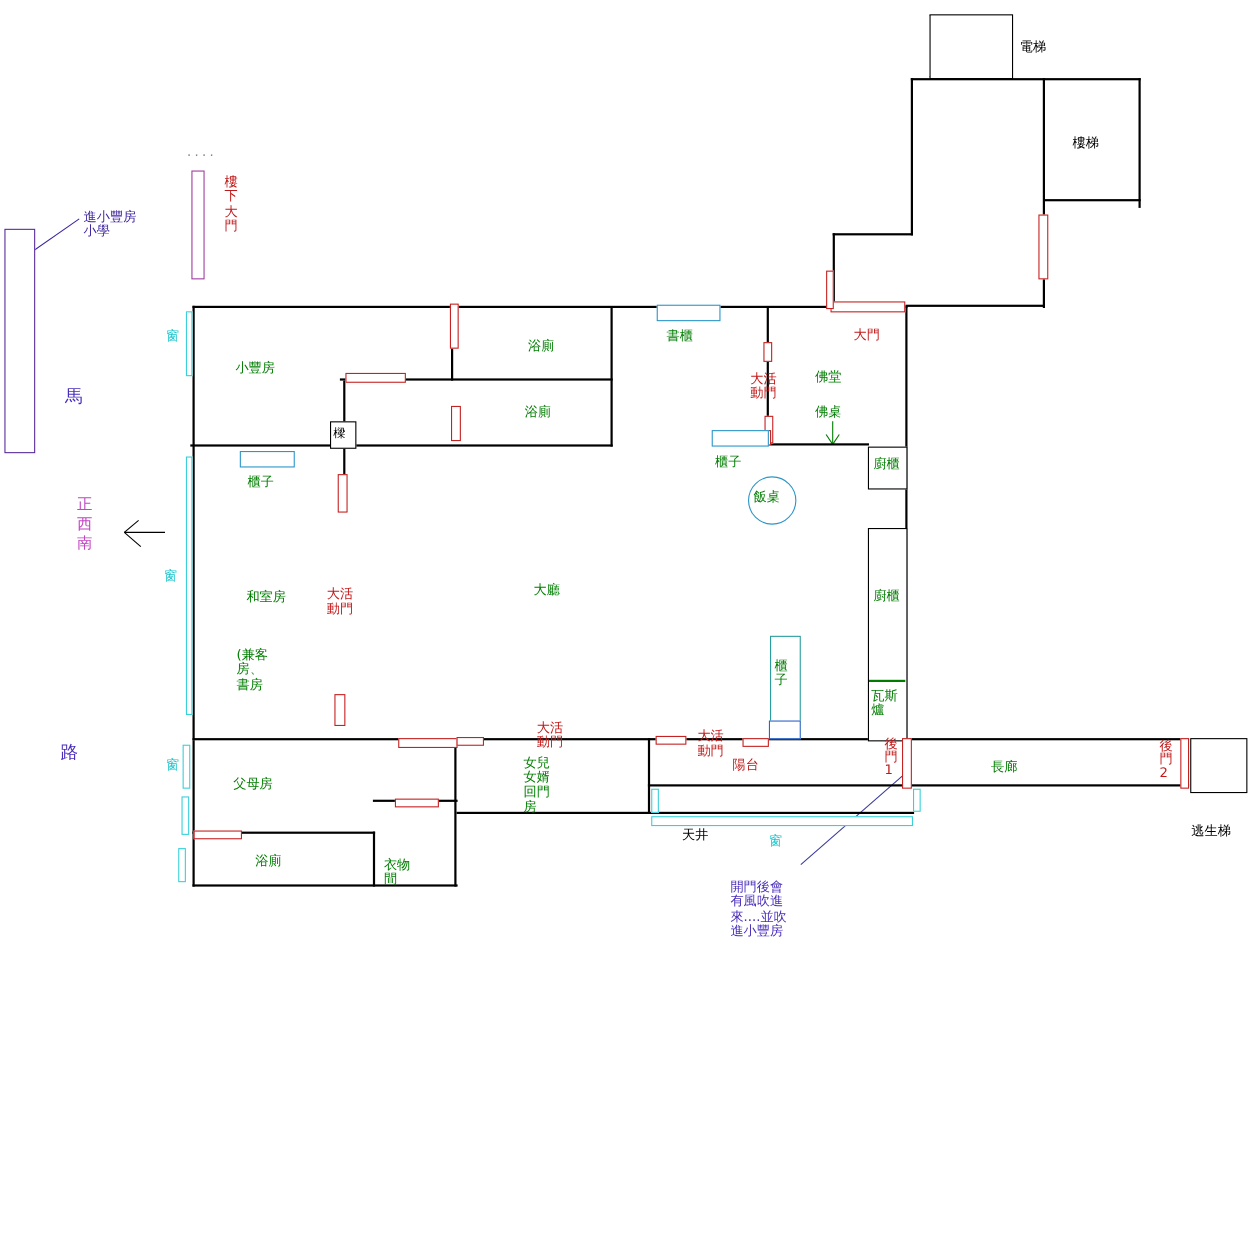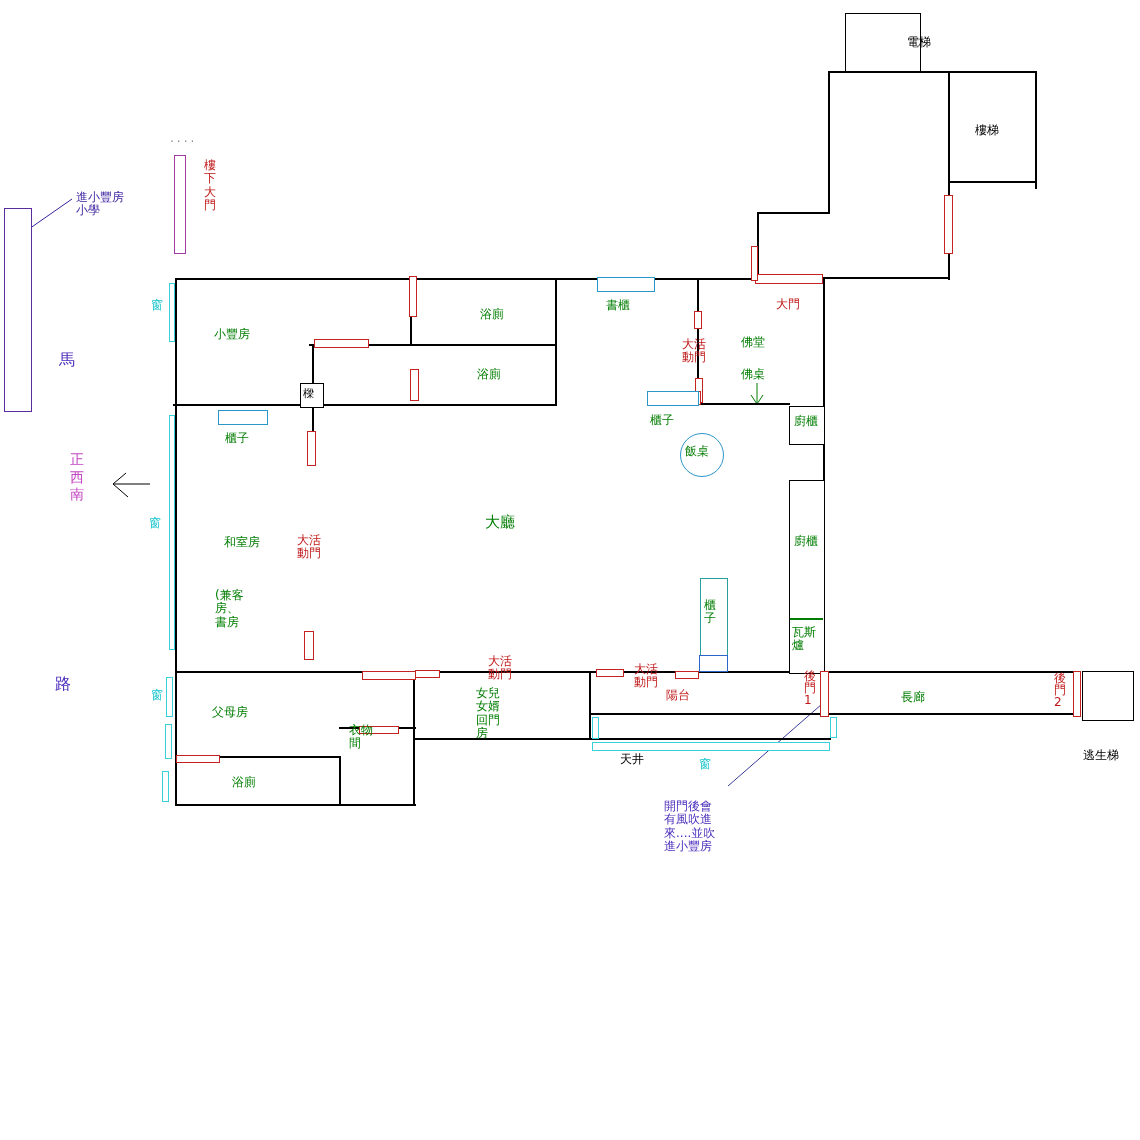--- a/index.html
+++ b/index.html
@@ -104,21 +104,21 @@
   <div class="wn" style="left:830px;top:717px;width:5px;height:19px"></div>
   <div class="wn" style="left:592px;top:742px;width:236px;height:7px"></div>
 
   <div class="f" style="left:597px;top:277px;width:56px;height:13px"></div>
   <div class="f" style="left:218px;top:410px;width:48px;height:13px"></div>
   <div class="f" style="left:647px;top:391px;width:50px;height:13px"></div>
   <div class="f" style="left:680px;top:433px;width:42px;height:42px;border-radius:50%"></div>
   <div class="f" style="left:700px;top:578px;width:26px;height:77px;border-color:#2a9d9d"></div>
   <div class="f" style="left:699px;top:655px;width:27px;height:15px;border-color:#2b66c8"></div>
 
-  <div class="lbl k" style="left:907px;top:36px">電梯</div>
+  <div class="lbl k" style="left:927px;top:36px">電梯</div>
   <div class="lbl k" style="left:975px;top:124px">樓梯</div>
   <div class="lbl r" style="left:204px;top:159px;width:14px">樓
 下
 大
 門</div>
   <div class="lbl gray" style="left:170px;top:132px;letter-spacing:3px">....</div>
   <div class="lbl sch" style="left:76px;top:191px">進小豐房
 小學</div>
   <div class="lbl p" style="left:59px;top:351px;font-size:16px">馬</div>
   <div class="lbl p" style="left:55px;top:675px;font-size:16px">路</div>
@@ -136,35 +136,35 @@
   <div class="lbl r" style="left:776px;top:298px">大門</div>
   <div class="lbl r" style="left:682px;top:338px">大活
 動門</div>
   <div class="lbl g" style="left:741px;top:336px">佛堂</div>
   <div class="lbl g" style="left:741px;top:368px">佛桌</div>
   <div class="lbl g" style="left:225px;top:432px">櫃子</div>
   <div class="lbl g" style="left:650px;top:414px">櫃子</div>
   <div class="lbl g" style="left:794px;top:415px">廚櫃</div>
   <div class="lbl g" style="left:685px;top:445px">飯桌</div>
   <div class="lbl k" style="left:303px;top:388px;font-size:11px">樑</div>
-  <div class="lbl g" style="left:485px;top:514px;font-size:15px">大廳</div>
+  <div class="lbl g" style="left:485px;top:530px;font-size:12px">大廳</div>
   <div class="lbl g" style="left:224px;top:536px">和室房</div>
   <div class="lbl r" style="left:297px;top:534px">大活
 動門</div>
   <div class="lbl g" style="left:215px;top:589px">(兼客
 房、
 書房</div>
   <div class="lbl g" style="left:794px;top:535px">廚櫃</div>
   <div class="lbl g" style="left:704px;top:599px;width:14px">櫃
 子</div>
   <div class="lbl g" style="left:792px;top:626px">瓦斯
 爐</div>
   <div class="lbl g" style="left:212px;top:706px">父母房</div>
   <div class="lbl g" style="left:232px;top:776px">浴廁</div>
-  <div class="lbl g" style="left:349px;top:724px">衣物
+  <div class="lbl g" style="left:349px;top:780px">衣物
 間</div>
   <div class="lbl r" style="left:488px;top:655px">大活
 動門</div>
   <div class="lbl g" style="left:476px;top:687px">女兒
 女婿
 回門
 房</div>
   <div class="lbl r" style="left:634px;top:663px">大活
 動門</div>
   <div class="lbl r" style="left:666px;top:689px">陽台</div>

